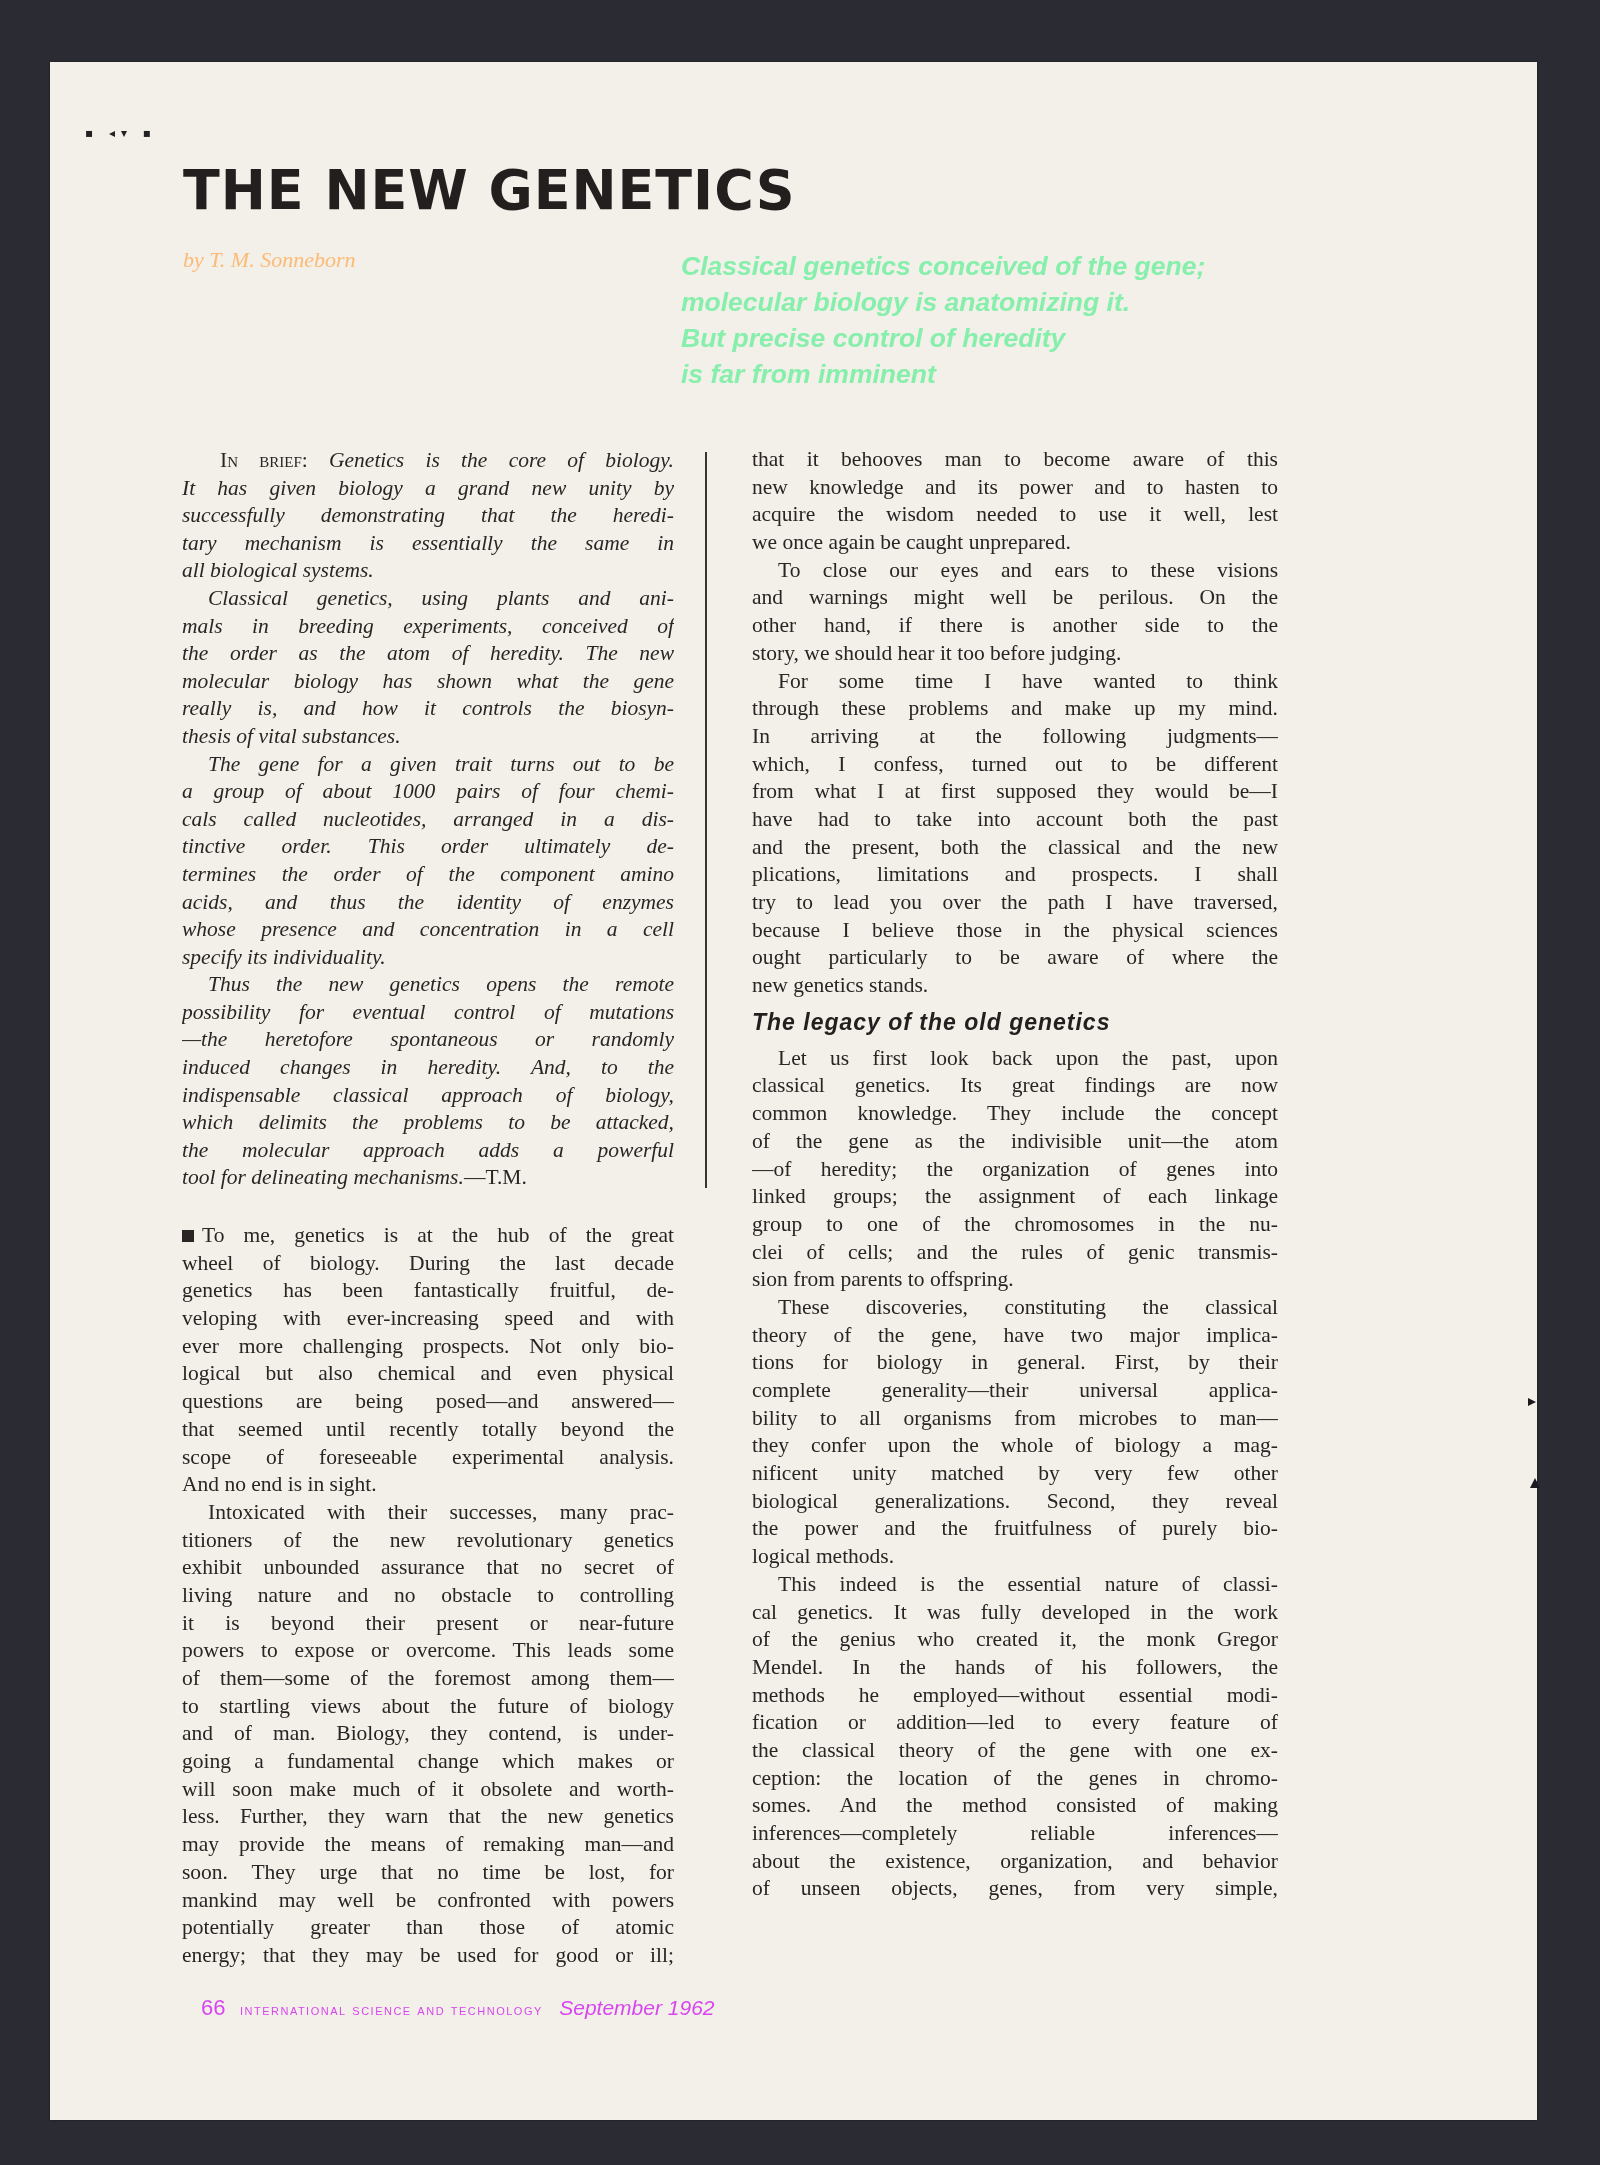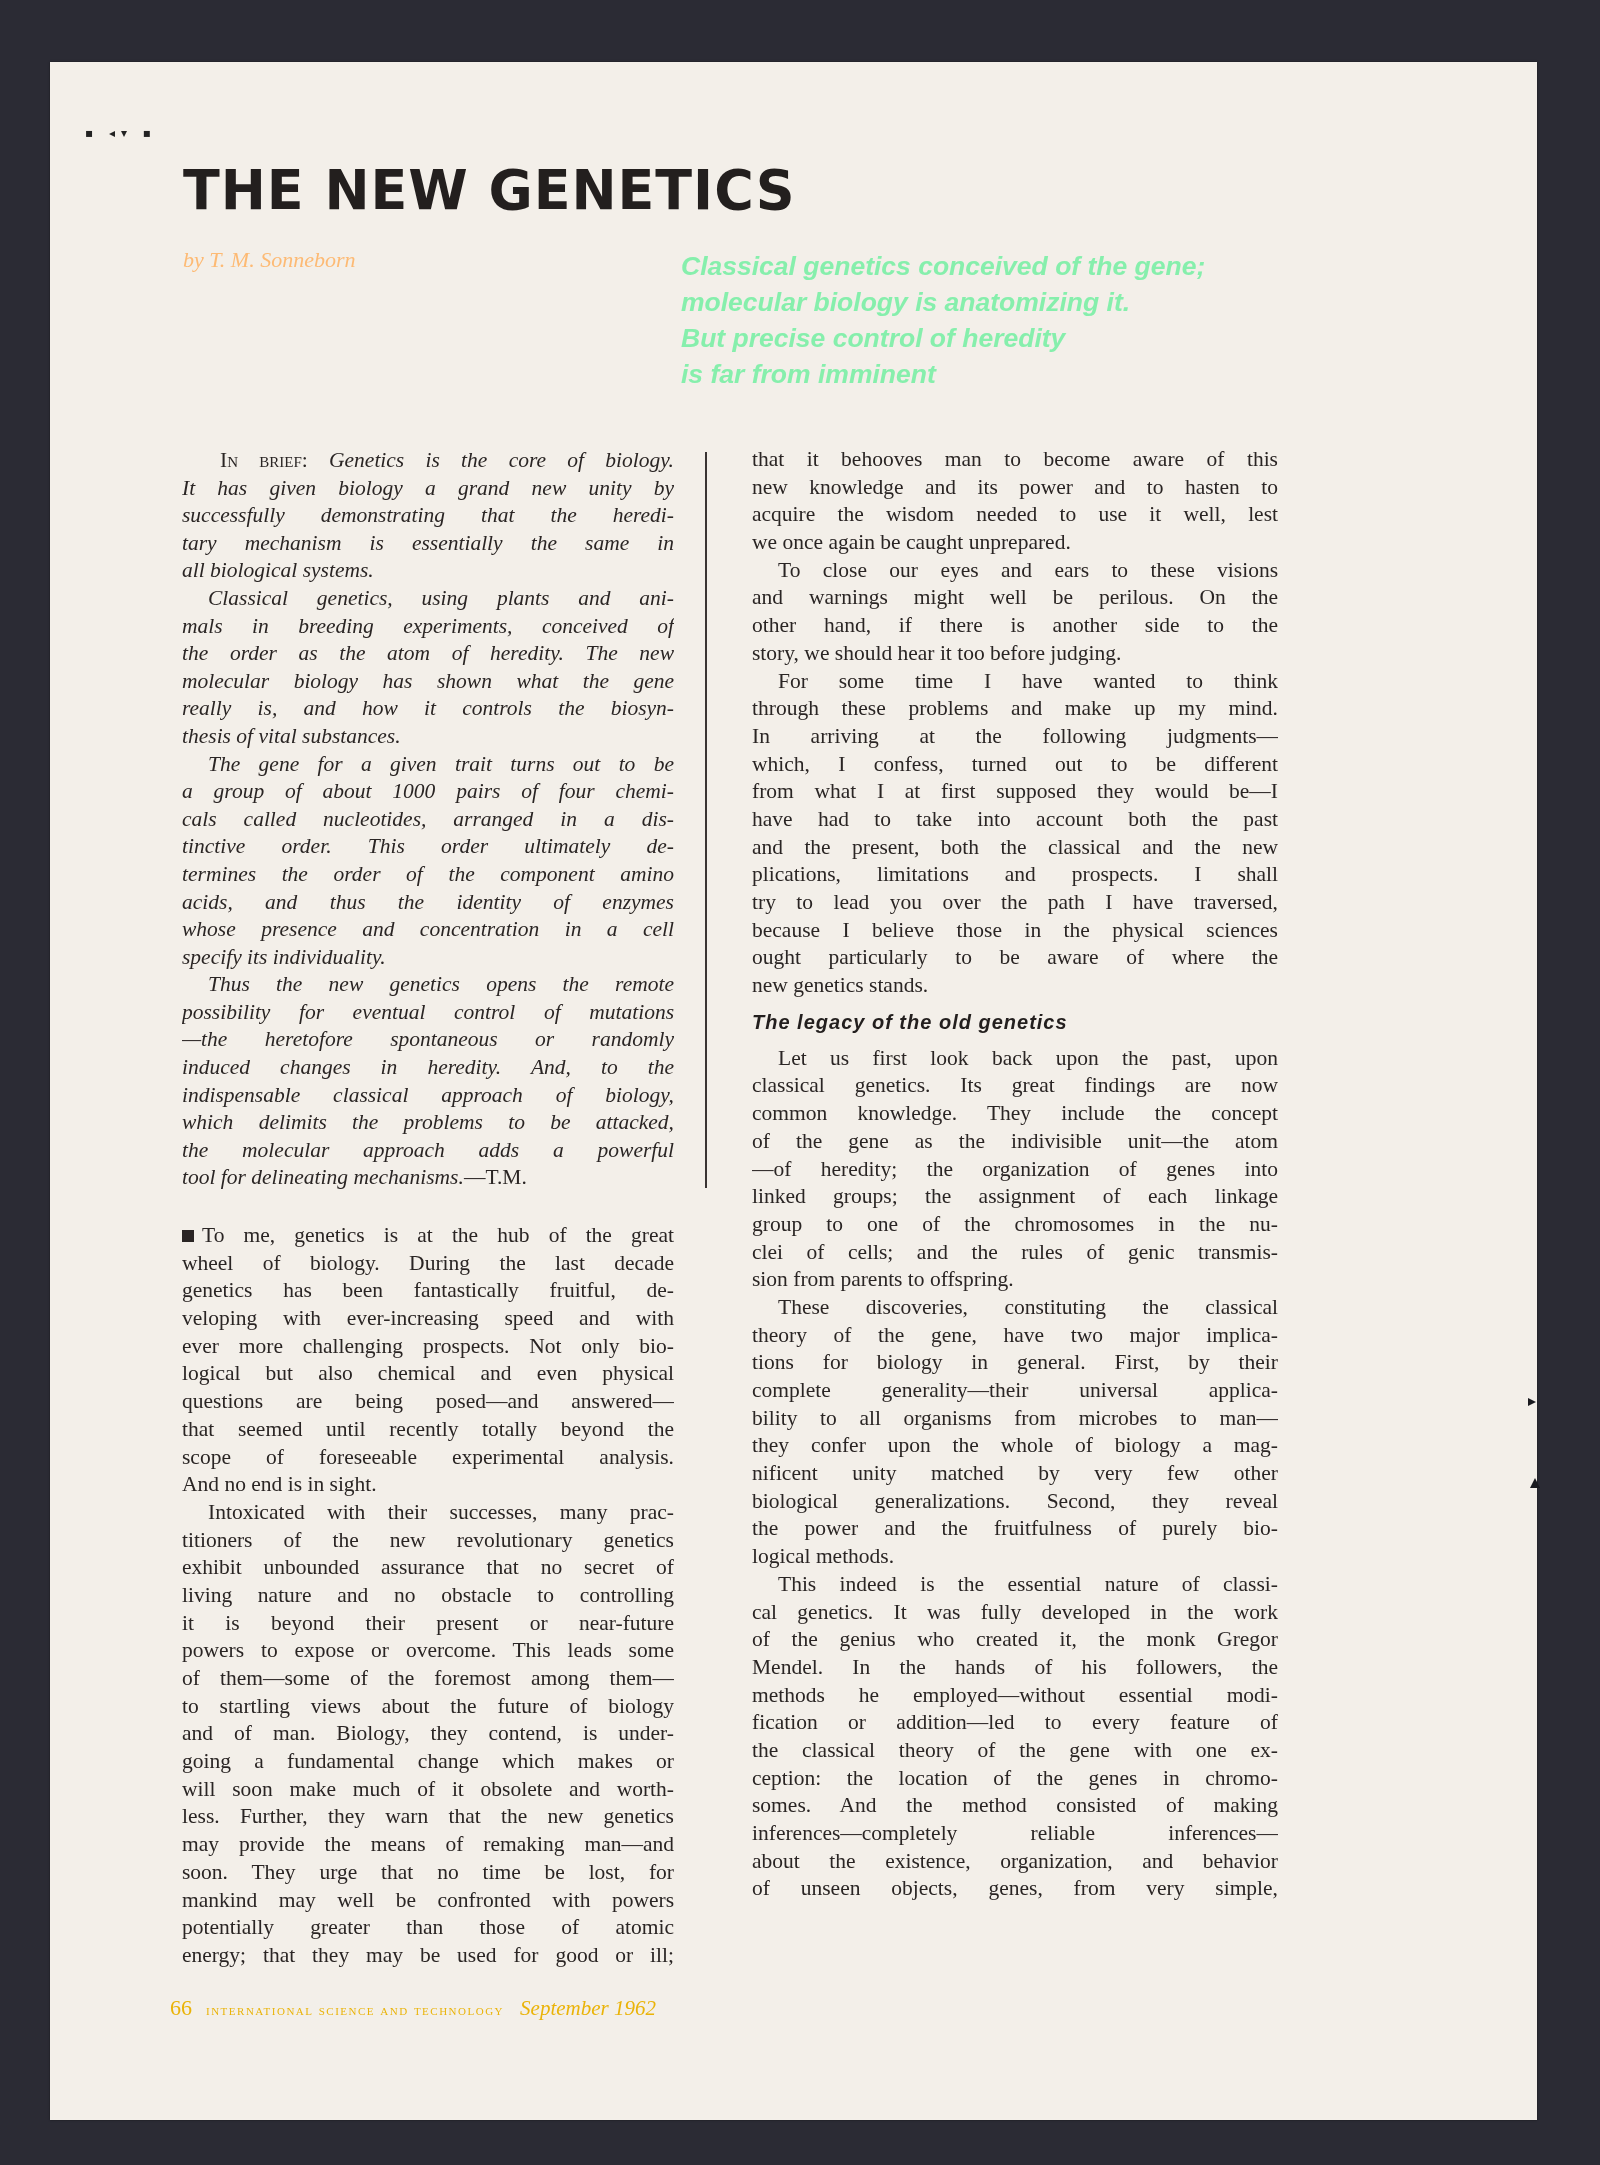--- a/index.html
+++ b/index.html
@@ -46,25 +46,25 @@
   .brief .ln { height: 27.6px; line-height: 27.6px; }
   .brief .sc { font-style: normal; font-variant: small-caps; margin-left: 38px; }
   .brief .tm { font-style: normal; }
   .rule { position: absolute; left: 705px; top: 452px; width: 1.5px; height: 736px; background: #3a3433; }
   .leftbody { left: 182px; top: 1222px; width: 492px; }
   .bullet { display: inline-block; width: 12px; height: 12px; background: #2a2524; margin-right: 8px; vertical-align: 0px; }
   .rightcol { left: 752px; top: 446px; width: 526px; }
   .subhead {
     height: 45px; line-height: 45px; padding-top: 0px;
     font-family: "Liberation Sans", sans-serif; font-weight: bold; font-style: italic;
-    font-size: 20px; color: #231f1e; letter-spacing: 1px;
+    font-size: 23px; color: #231f1e; letter-spacing: 1px;
   }
   .footer {
-    position: absolute; left: 170px; top: 1995px; white-space: nowrap;
-    font-family: Liberation Serif, serif; color: #eab308;
+    position: absolute; left: 201px; top: 1995px; white-space: nowrap;
+    font-family: Liberation Sans, sans-serif; color: #d946ef;
   }
   .footer .pg { font-size: 22px; margin-right: 10px; }
   .footer .pub { font-size: 15px; letter-spacing: 1.5px; font-variant: small-caps; text-transform: lowercase; margin-right: 12px; }
   .footer .date { font-size: 21px; font-style: italic; }
   .edge-mark { position: absolute; width: 0; height: 0; }
   .edge-mark.m1 { left: 1528px; top: 1398px; border-top: 4px solid transparent; border-bottom: 4px solid transparent; border-left: 8px solid #1a1a1f; }
   .edge-mark.m2 { left: 1530px; top: 1478px; border-left: 5px solid transparent; border-right: 5px solid transparent; border-bottom: 10px solid #1a1a1f; }
 </style>
 </head>
 <body>

